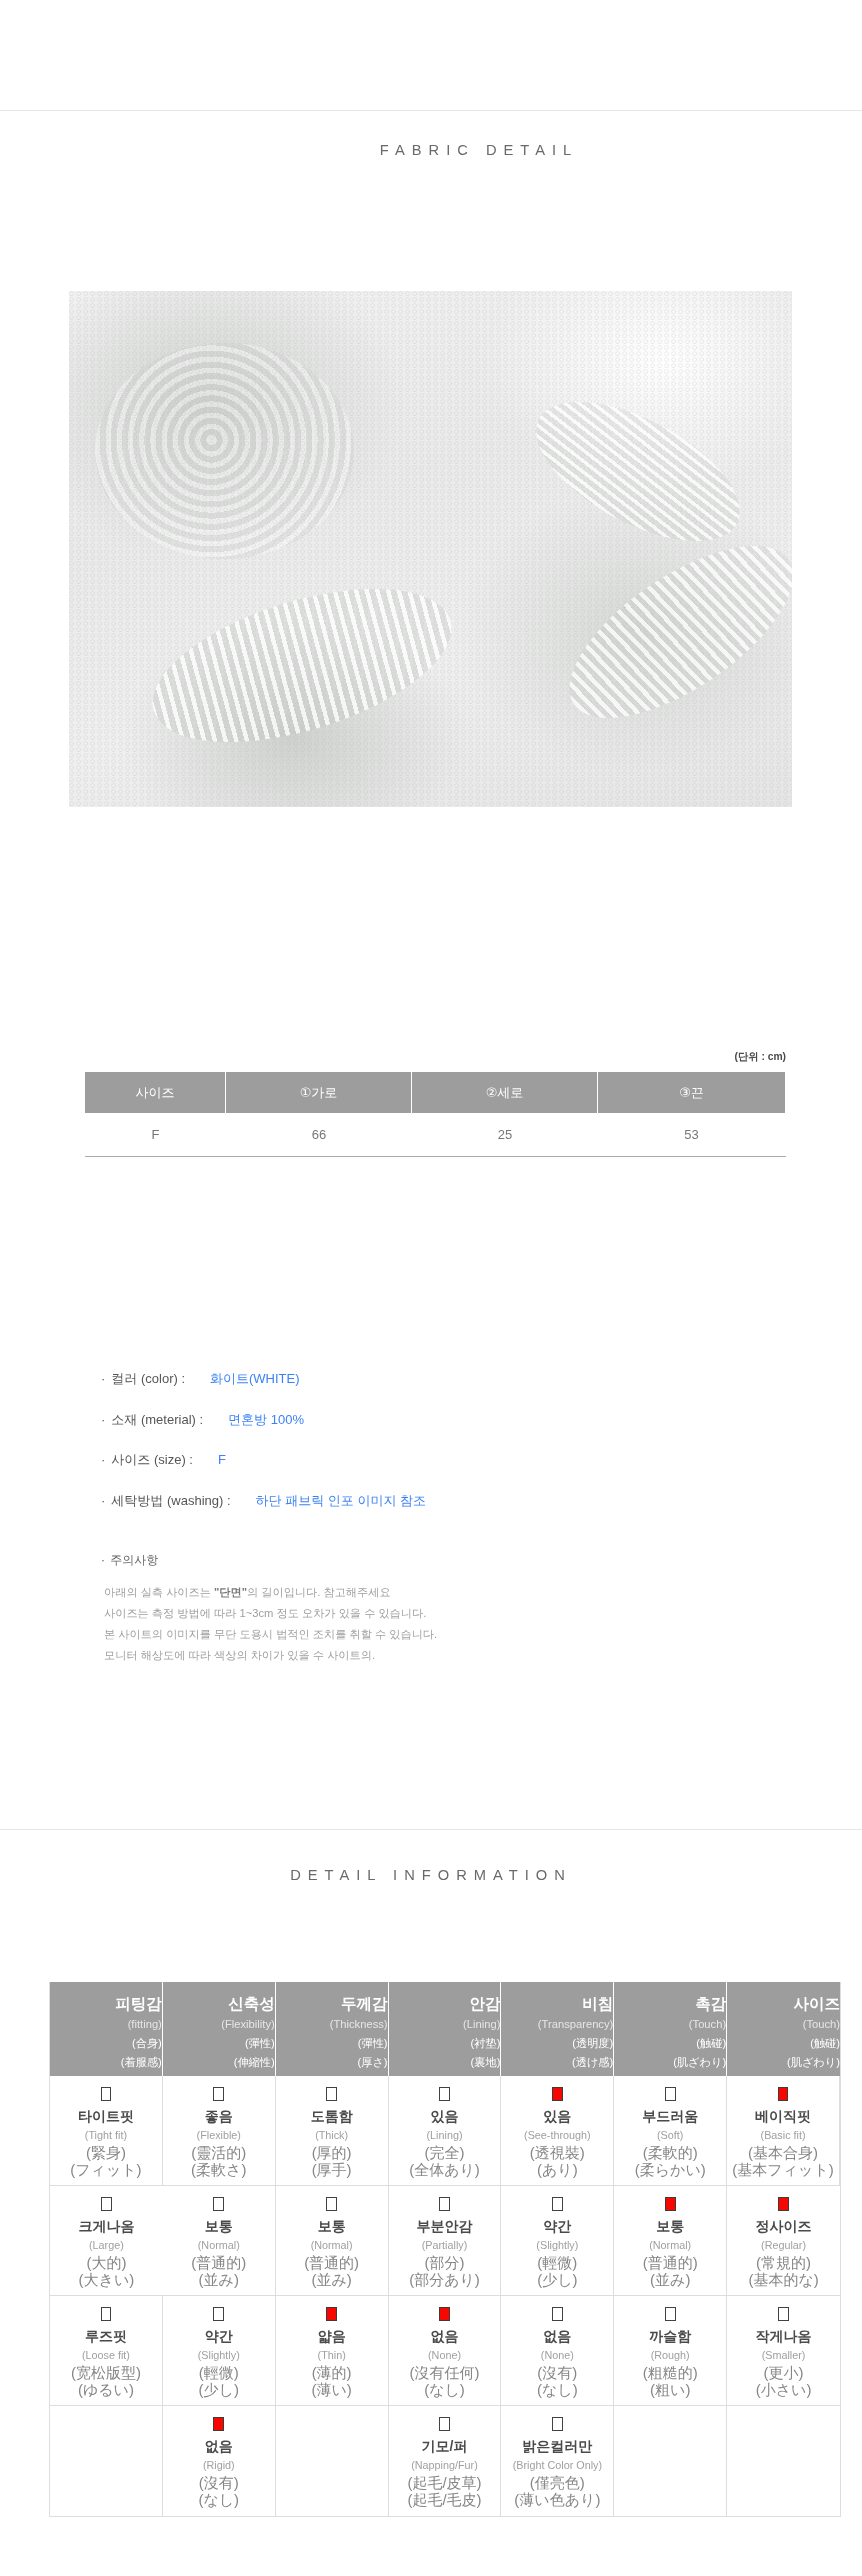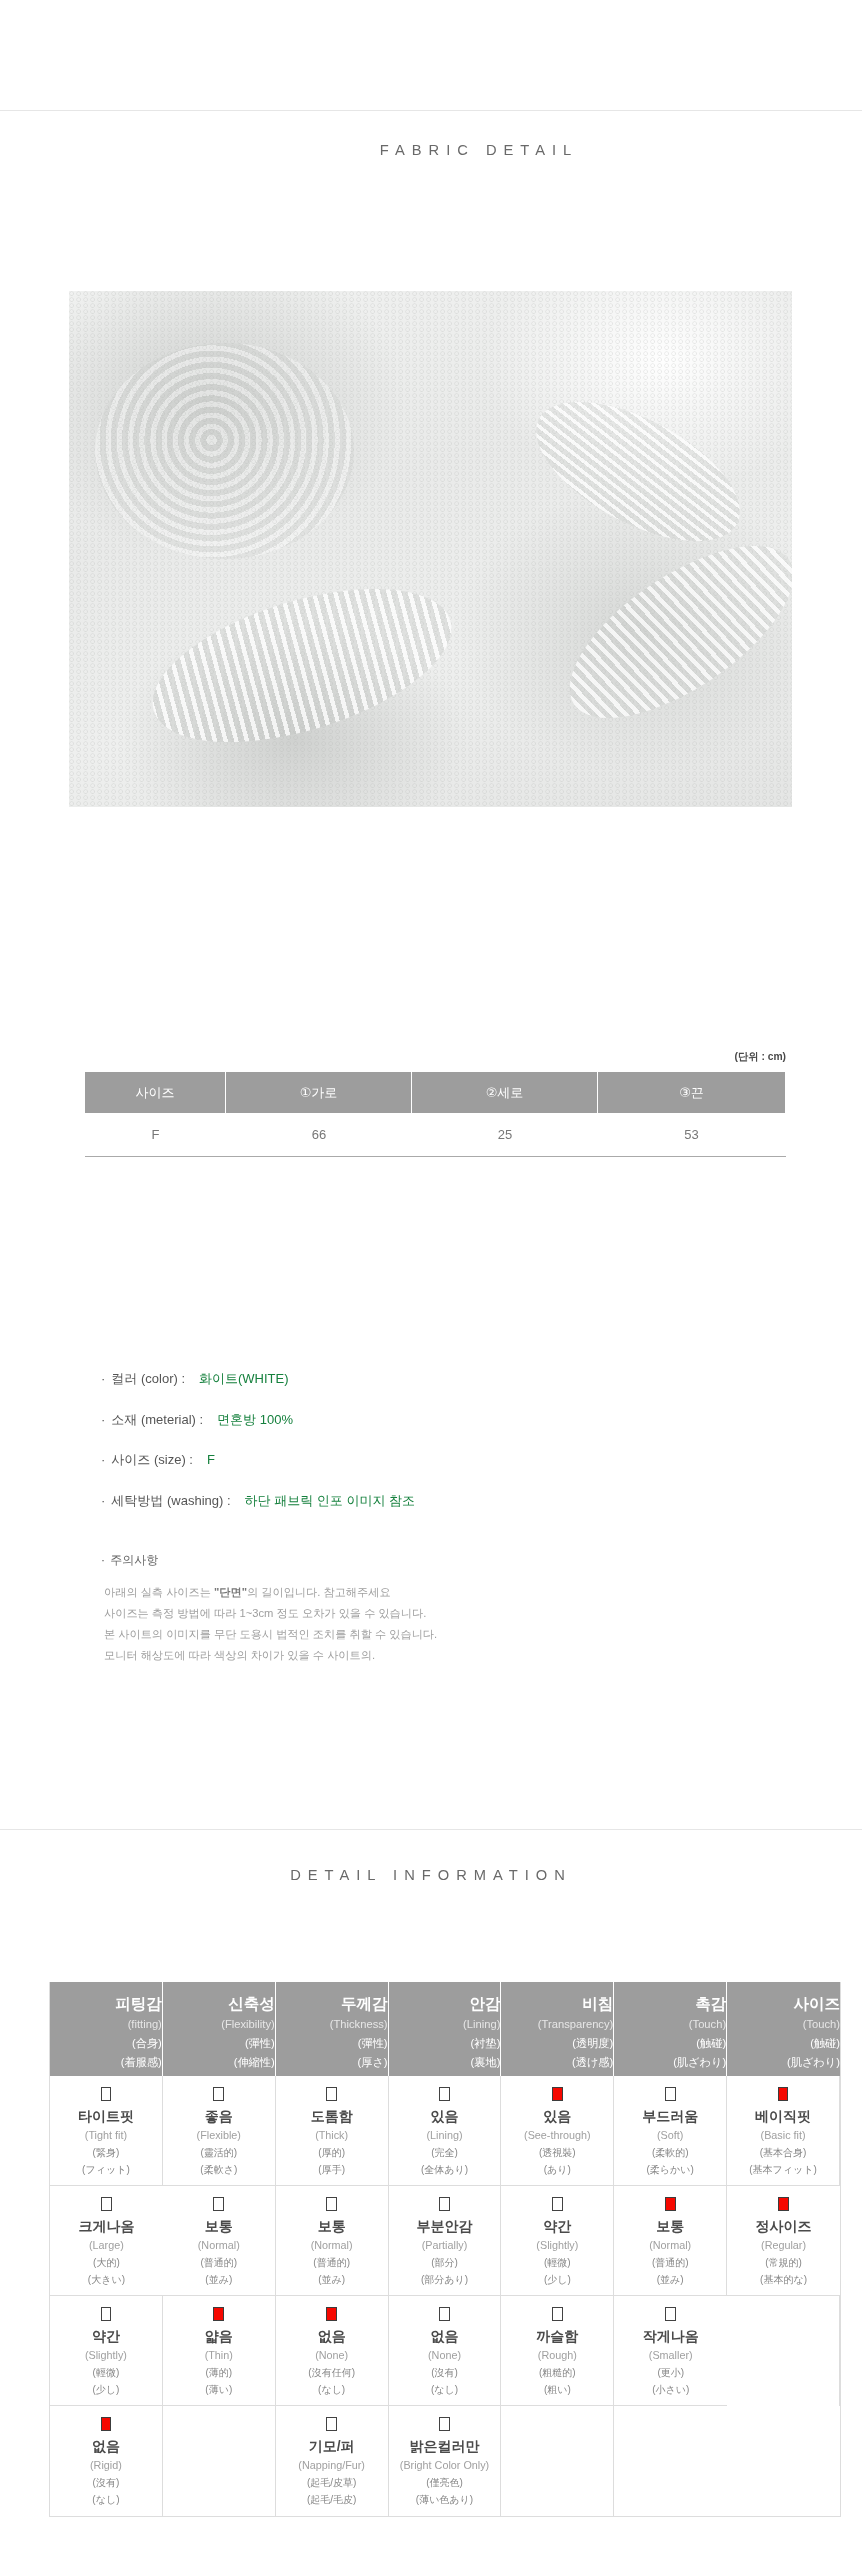--- a/index.html
+++ b/index.html
@@ -45,21 +45,21 @@
     text-align:center;border-right:1.7px solid #fff;}
   .st-hcell:last-child{border-right:none;}
   .st-row{display:grid;grid-template-columns:141px 186px 186px 187px;border-bottom:0.9px solid #aaa;}
   .st-cell{height:43px;line-height:43px;text-align:center;font-size:13px;color:#777;}
 
   
   .info-list{position:absolute;left:101px;top:1370px;}
   .info-item{height:15.5px;margin-bottom:25px;font-size:13px;white-space:nowrap;}
   .bullet{color:#555;margin-right:6px;}
   .info-label{color:#555;}
-  .info-value{color:#15803d;margin-left:14px;}
+  .info-value{color:#3b82f6;margin-left:25px;}
 
   .notice-title{position:absolute;left:101px;top:1552px;font-size:12px;color:#666;}
   .notice-title .bullet{margin-right:5.2px;}
   .notice{position:absolute;left:104px;top:1582px;font-size:11.2px;line-height:21px;color:#9e9e9e;}
   .notice-em{color:#777;font-weight:bold;}
 
   
   .grid{position:absolute;left:49px;top:1982px;width:792px;display:grid;
     grid-template-columns:repeat(7,1fr);
     border-left:0.9px solid #ddd;border-right:0.9px solid #ddd;border-bottom:0.9px solid #ddd;box-sizing:border-box;}
@@ -68,21 +68,21 @@
   .g-h-ko{color:#fff;font-size:15.5px;font-weight:bold;line-height:21px;}
   .g-h-en{color:rgba(255,255,255,.75);font-size:11.2px;line-height:20px;}
   .g-h-cjk{color:#fff;font-size:11.2px;line-height:19px;}
   .g-cell{background:#fff;text-align:center;border-right:0.9px solid #ddd;border-bottom:0.9px solid #ddd;box-sizing:border-box;height:110px;padding-top:11.2px;}
   .g-cell.col-last{border-right:none;}
   .g-cell.row-last{border-bottom:none;}
   .cb{display:inline-block;width:8.6px;height:12px;border:1.3px solid #424242;background:#fff;}
   .cb.checked{background:#f60800;border-color:#3c3c3c;}
   .g-ko{font-size:14px;font-weight:600;color:#4a4a4a;line-height:21.6px;margin-top:1.7px;}
   .g-en{font-size:10.8px;color:#a0a0a0;line-height:17px;}
-  .g-cjk{font-size:10px;color:#868686;line-height:17px;}
+  .g-cjk{font-size:15px;color:#868686;line-height:17px;}
 </style>
 </head>
 <body>
 
 <div class="page">
 
   <div class="divider d1"></div>
   <div class="section-title t1">FABRIC DETAIL</div>
 
   <div class="photo">
@@ -182,20 +182,21 @@
       <div class="g-cell"><span class="cb checked"></span><div class="g-ko">있음</div><div class="g-en">(See-through)</div><div class="g-cjk">(透視裝)</div><div class="g-cjk">(あり)</div></div>
       <div class="g-cell"><span class="cb"></span><div class="g-ko">부드러움</div><div class="g-en">(Soft)</div><div class="g-cjk">(柔軟的)</div><div class="g-cjk">(柔らかい)</div></div>
       <div class="g-cell"><span class="cb checked"></span><div class="g-ko">베이직핏</div><div class="g-en">(Basic fit)</div><div class="g-cjk">(基本合身)</div><div class="g-cjk">(基本フィット)</div></div>
       <div class="g-cell col-last"><span class="cb"></span><div class="g-ko">크게나옴</div><div class="g-en">(Large)</div><div class="g-cjk">(大的)</div><div class="g-cjk">(大きい)</div></div>
       <div class="g-cell"><span class="cb"></span><div class="g-ko">보통</div><div class="g-en">(Normal)</div><div class="g-cjk">(普通的)</div><div class="g-cjk">(並み)</div></div>
       <div class="g-cell"><span class="cb"></span><div class="g-ko">보통</div><div class="g-en">(Normal)</div><div class="g-cjk">(普通的)</div><div class="g-cjk">(並み)</div></div>
       <div class="g-cell"><span class="cb"></span><div class="g-ko">부분안감</div><div class="g-en">(Partially)</div><div class="g-cjk">(部分)</div><div class="g-cjk">(部分あり)</div></div>
       <div class="g-cell"><span class="cb"></span><div class="g-ko">약간</div><div class="g-en">(Slightly)</div><div class="g-cjk">(輕微)</div><div class="g-cjk">(少し)</div></div>
       <div class="g-cell"><span class="cb checked"></span><div class="g-ko">보통</div><div class="g-en">(Normal)</div><div class="g-cjk">(普通的)</div><div class="g-cjk">(並み)</div></div>
       <div class="g-cell col-last"><span class="cb checked"></span><div class="g-ko">정사이즈</div><div class="g-en">(Regular)</div><div class="g-cjk">(常規的)</div><div class="g-cjk">(基本的な)</div></div>
+      <div class="g-cell"><span class="cb"></span><div class="g-ko">루즈핏</div><div class="g-en">(Loose fit)</div><div class="g-cjk">(宽松版型)</div><div class="g-cjk">(ゆるい)</div></div>
       <div class="g-cell"><span class="cb"></span><div class="g-ko">약간</div><div class="g-en">(Slightly)</div><div class="g-cjk">(輕微)</div><div class="g-cjk">(少し)</div></div>
       <div class="g-cell"><span class="cb checked"></span><div class="g-ko">얇음</div><div class="g-en">(Thin)</div><div class="g-cjk">(薄的)</div><div class="g-cjk">(薄い)</div></div>
       <div class="g-cell"><span class="cb checked"></span><div class="g-ko">없음</div><div class="g-en">(None)</div><div class="g-cjk">(沒有任何)</div><div class="g-cjk">(なし)</div></div>
       <div class="g-cell"><span class="cb"></span><div class="g-ko">없음</div><div class="g-en">(None)</div><div class="g-cjk">(沒有)</div><div class="g-cjk">(なし)</div></div>
       <div class="g-cell"><span class="cb"></span><div class="g-ko">까슬함</div><div class="g-en">(Rough)</div><div class="g-cjk">(粗糙的)</div><div class="g-cjk">(粗い)</div></div>
       <div class="g-cell col-last"><span class="cb"></span><div class="g-ko">작게나옴</div><div class="g-en">(Smaller)</div><div class="g-cjk">(更小)</div><div class="g-cjk">(小さい)</div></div>
       <div class="g-cell row-last"></div>
       <div class="g-cell row-last"><span class="cb checked"></span><div class="g-ko">없음</div><div class="g-en">(Rigid)</div><div class="g-cjk">(沒有)</div><div class="g-cjk">(なし)</div></div>
       <div class="g-cell row-last"></div>
       <div class="g-cell row-last"><span class="cb"></span><div class="g-ko">기모/퍼</div><div class="g-en">(Napping/Fur)</div><div class="g-cjk">(起毛/皮草)</div><div class="g-cjk">(起毛/毛皮)</div></div>

